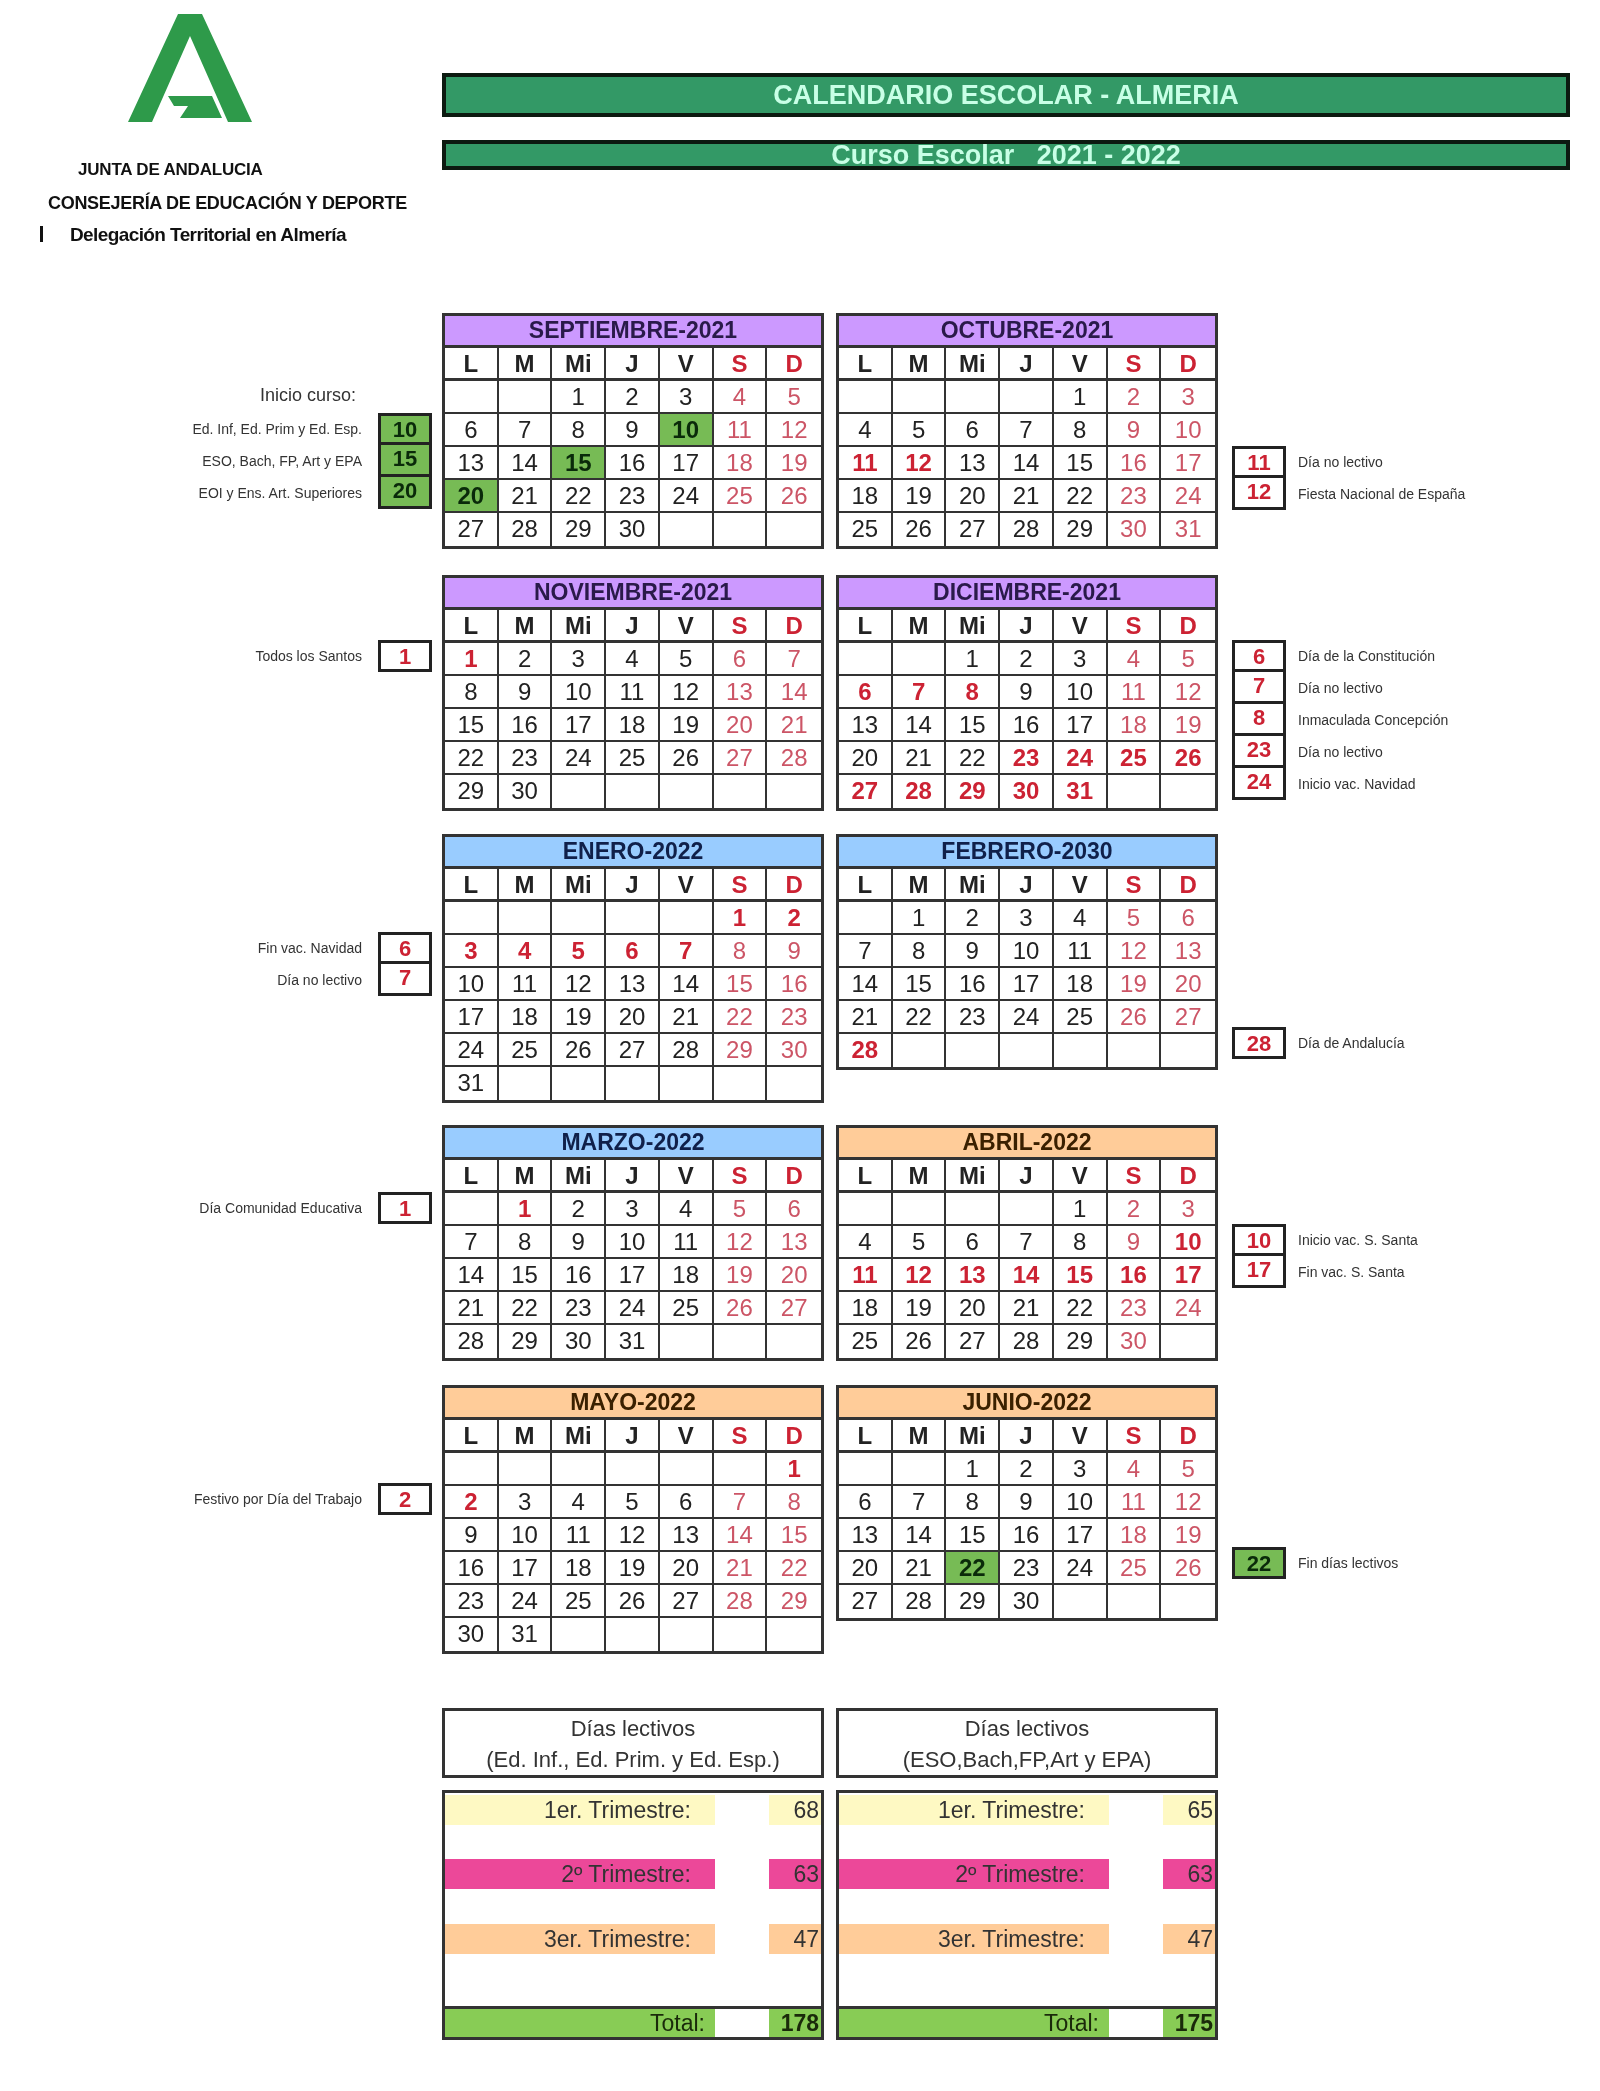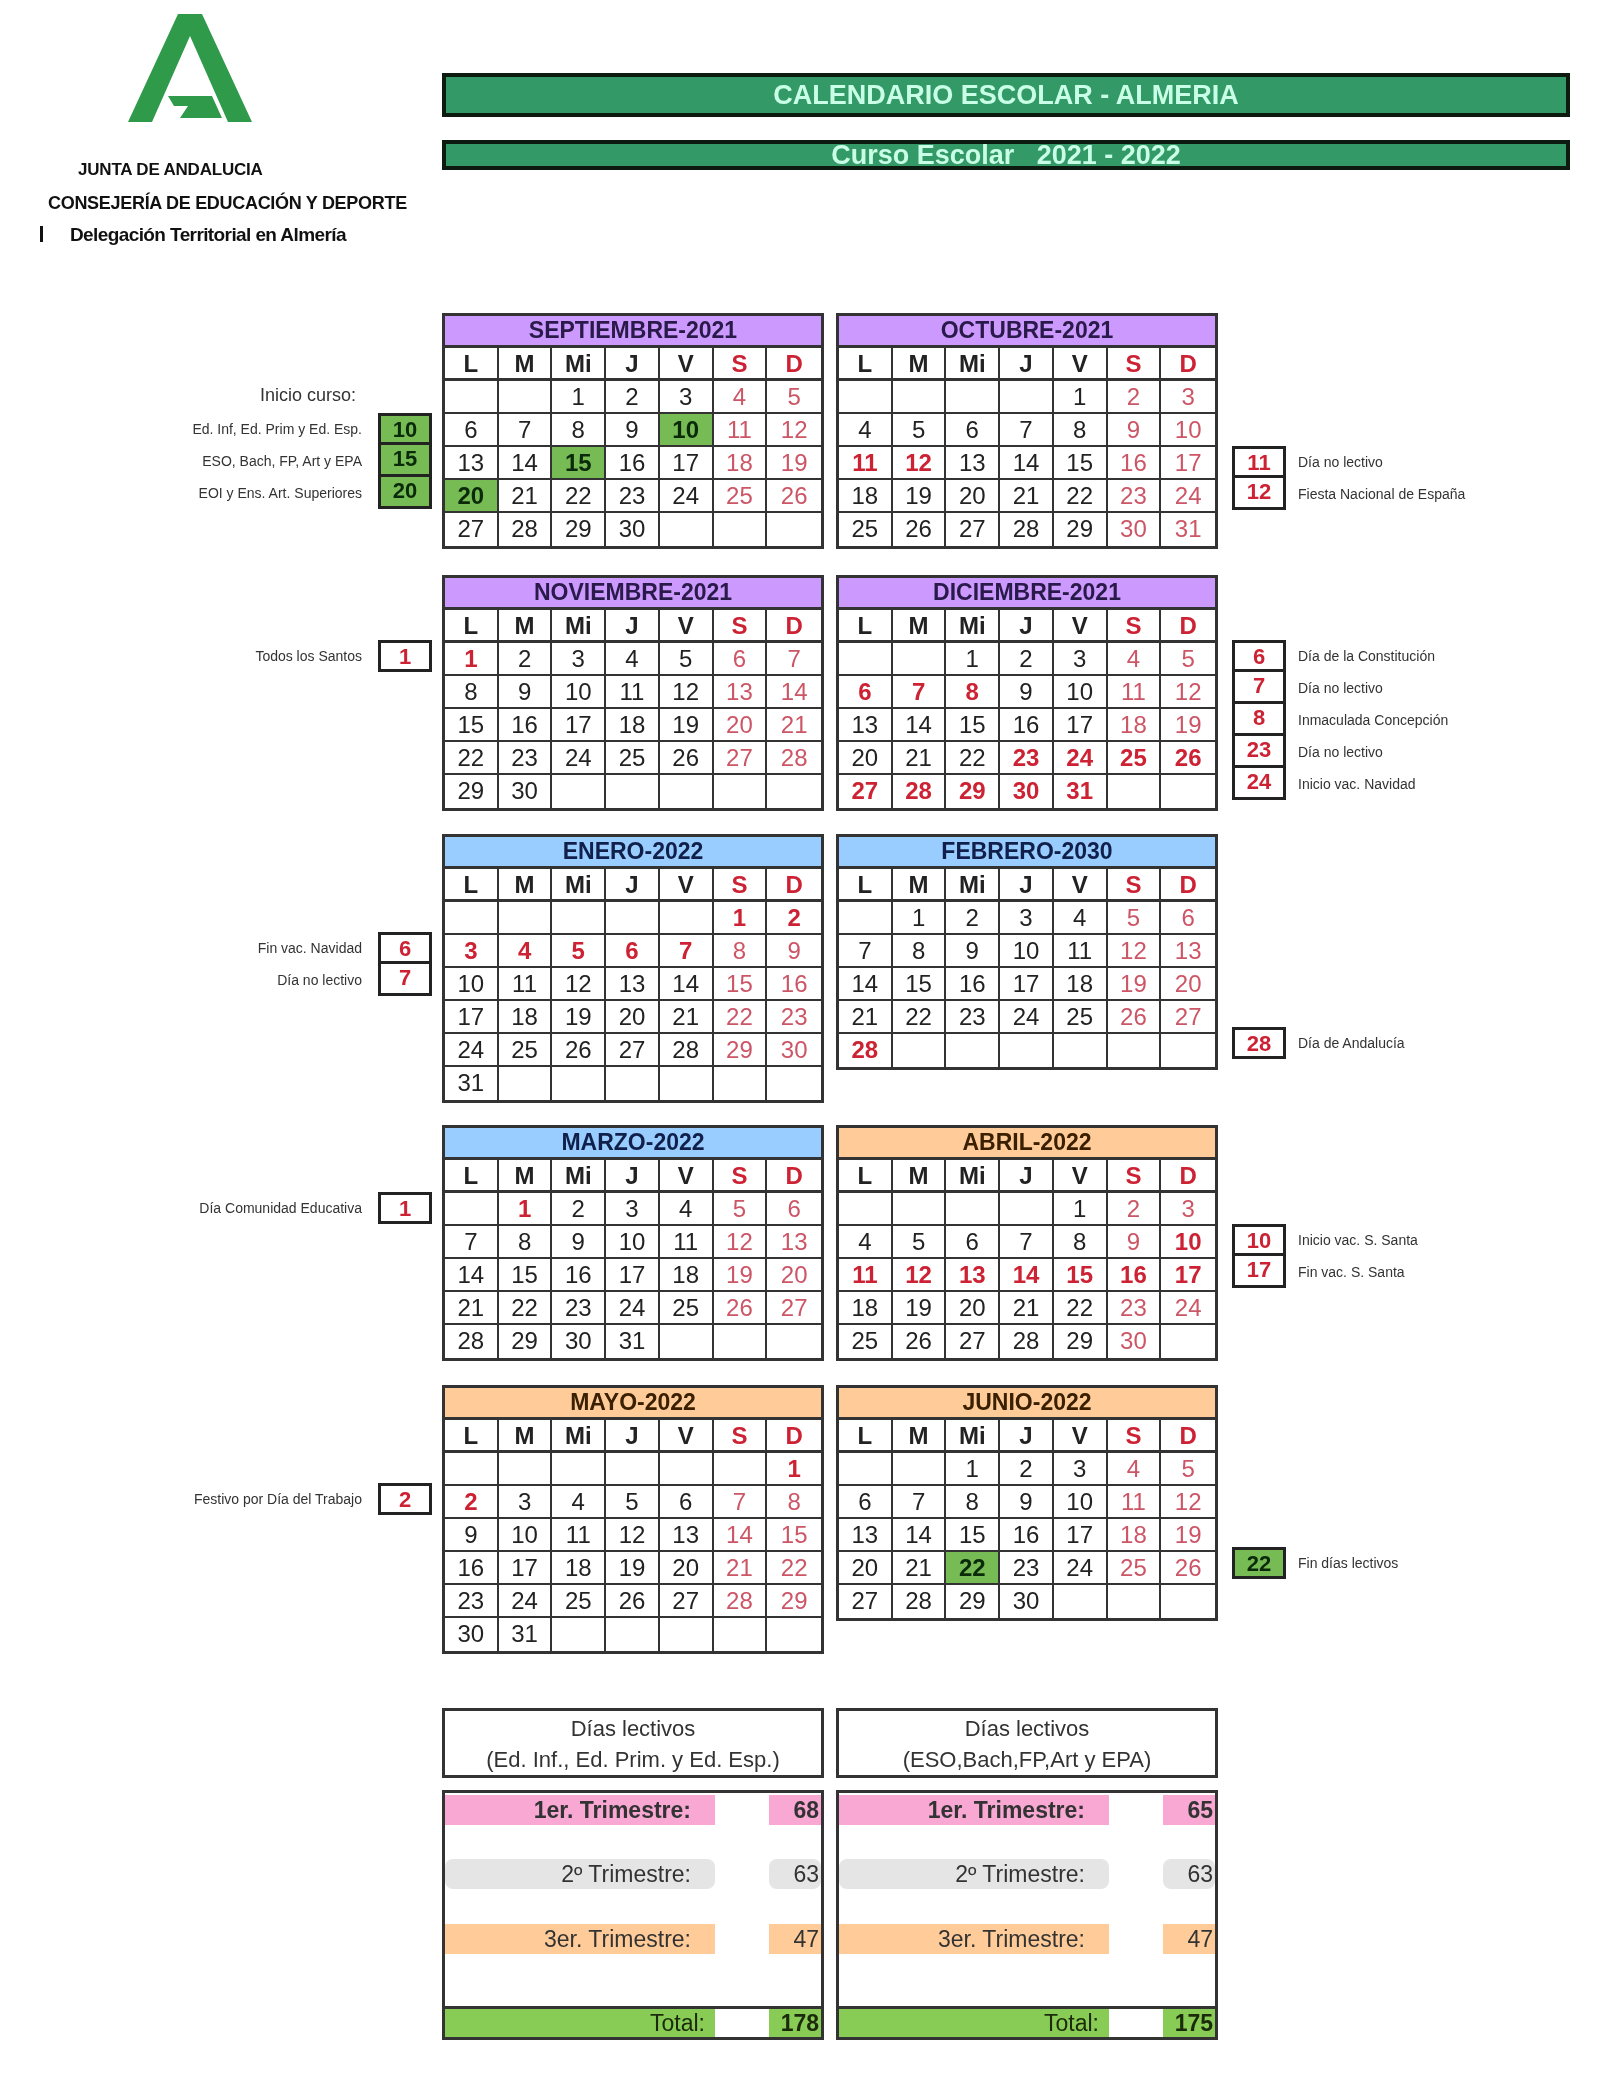--- a/index.html
+++ b/index.html
@@ -52,22 +52,22 @@
   .sum-head { border: 3px solid #333; height: 70px; text-align: center; font-size: 22px; color: #333; line-height: 31px; padding-top: 2px; }
   .sum-body { margin-top: 12px; border: 3px solid #333; border-bottom: none; height: 216px; position: relative; }
   .sum-row { position: absolute; left: 0; right: 0; height: 30px; display: flex; font-size: 23px; color: #333; }
   .sum-row .lab { width: 270px; text-align: right; padding-right: 24px; line-height: 30px; }
   .sum-row .gap { width: 54px; background: #fff; }
   .sum-row .val { flex: 1; text-align: right; padding-right: 2px; line-height: 30px; }
   .sum-total { border: 3px solid #333; height: 34px; display: flex; font-size: 23px; color: #1a2a0a; }
   .sum-total .lab { width: 270px; text-align: right; padding-right: 10px; line-height: 28px; background: #88cc55; }
   .sum-total .gap { width: 54px; background: #fff; }
   .sum-total .val { flex: 1; text-align: right; padding-right: 2px; font-weight: bold; line-height: 28px; background: #88cc55; }
-  .bg-purple { background: #f9a8d4; font-weight: bold; }
-  .bg-blue { background: #e5e5e5; border-radius: 8px; }
+  .bg-purple { background: #fef9c3; }
+  .bg-blue { background: #ec4899; }
   .bg-orange { background: #ffcc99; }
 </style>
 </head>
 <body>
 
 <svg class="logo" viewBox="0 0 124 108">
   <polygon points="50,0 74,0 124,108 100,108 62,22 24,108 0,108" fill="#2e9a4a"></polygon>
   <polygon points="40,82 84,82 94,104 52,104 60,92 46,92" fill="#2e9a4a"></polygon>
 </svg>
 <div class="org org1">JUNTA DE ANDALUCIA</div>

